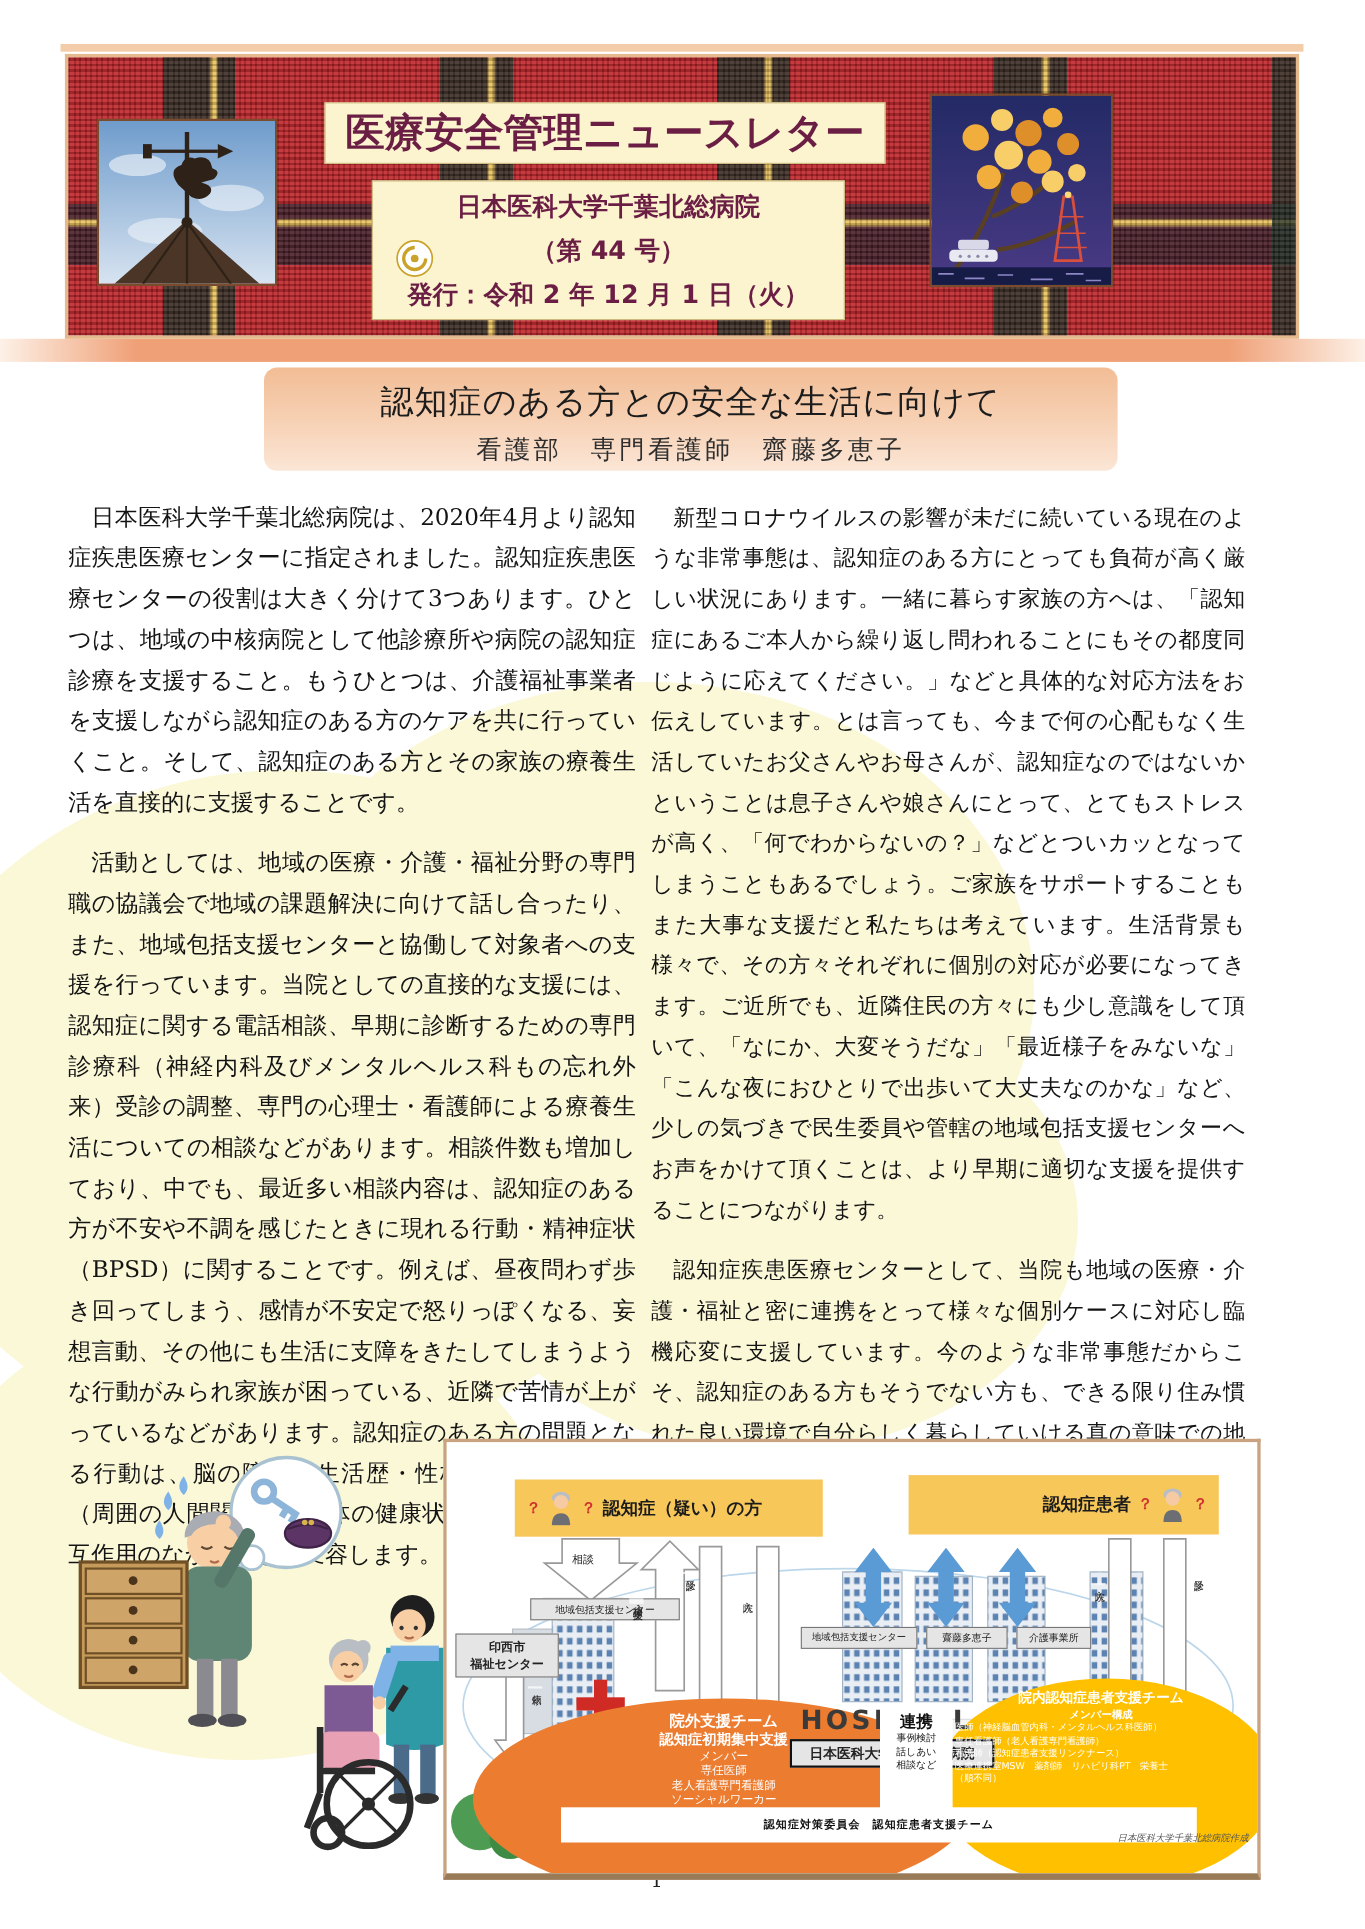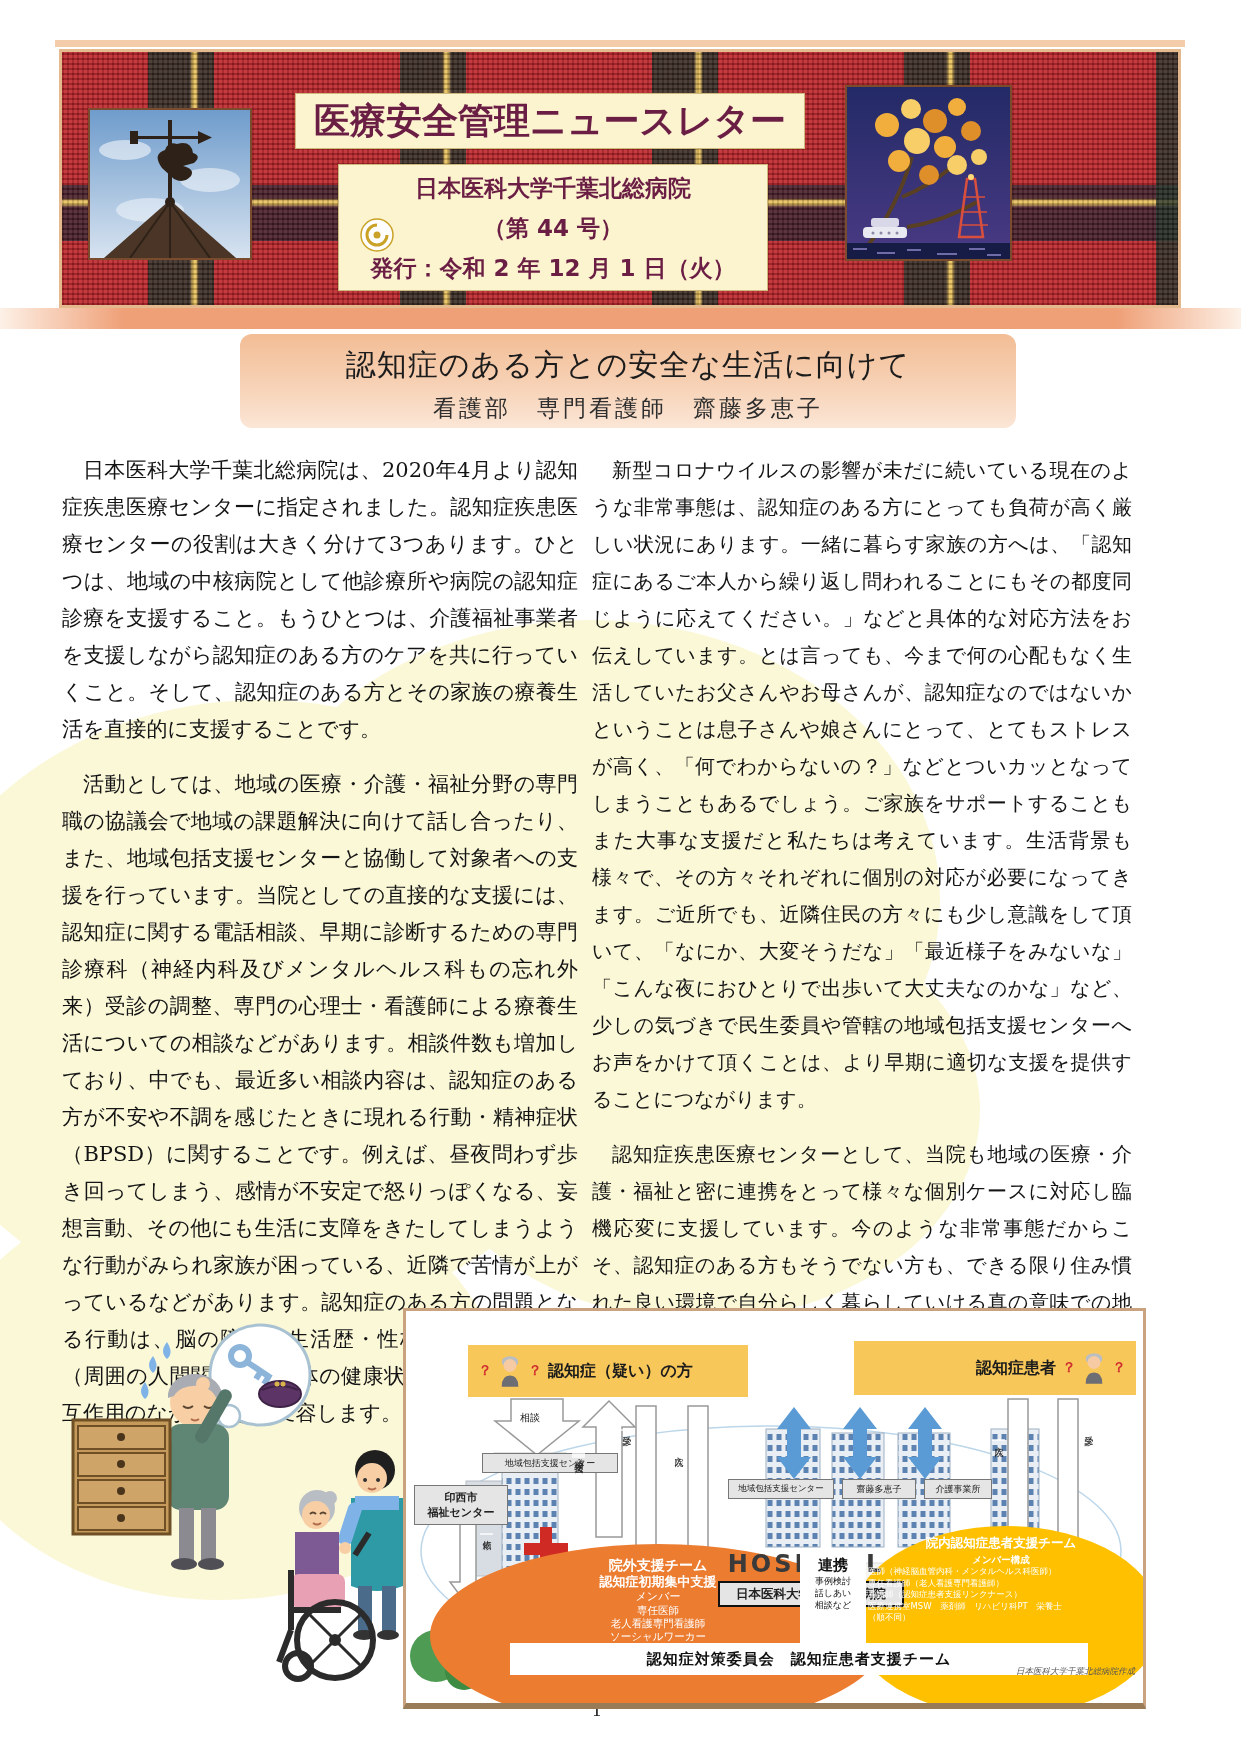--- a/index.html
+++ b/index.html
@@ -53,21 +53,21 @@
   
   .diagram{position:absolute;left:403px;top:1308px;width:737px;height:392px;background:#fff;
     border:3px solid #C9A380;border-bottom:6px solid #9a7b58;z-index:2;overflow:hidden;
     font-family:"DejaVu Sans","Liberation Sans",sans-serif;box-sizing:content-box;}
   .dg-art{position:absolute;left:0;top:0;}
   .dg-title{position:absolute;top:6px;left:0;width:100%;text-align:center;font-weight:bold;
     font-size:15px;color:#111;z-index:2;}
   .dg-banner{position:absolute;background:#F8C75A;display:flex;align-items:center;gap:6px;
     font-weight:bold;font-size:16px;color:#1c1c1c;z-index:2;padding:0 10px;box-sizing:border-box;}
   .dg-banner-left{left:62px;top:34px;width:280px;height:52px;}
-  .dg-banner-right{left:420px;top:30px;width:282px;height:54px;justify-content:flex-end;margin-left:28px;}
+  .dg-banner-right{left:420px;top:30px;width:282px;height:54px;justify-content:flex-end;}
   .qm{color:#d03030;font-weight:bold;font-size:14px;}
   .dg-box{position:absolute;background:#e5e5e5;border:1px solid #777;display:flex;flex-direction:column;
     align-items:center;justify-content:center;z-index:2;text-align:center;color:#222;}
   .lbl-soudan{position:absolute;left:112px;top:100px;font-size:10px;color:#222;z-index:2;
     background:rgba(255,255,255,0.85);padding:0 2px;}
   .vlabel{position:absolute;writing-mode:vertical-rl;text-orientation:upright;font-size:9px;
     letter-spacing:1px;color:#222;z-index:2;background:rgba(255,255,255,0.7);}
   .dg-hospital{position:absolute;left:255px;top:239px;width:290px;text-align:center;z-index:2;
     font-weight:bold;font-size:24px;letter-spacing:3px;color:#3a3a3a;}
   .box-hosp-jp{left:312px;top:270px;width:182px;height:22px;border:2px solid #111;
@@ -80,21 +80,21 @@
   .renkei{position:absolute;left:394px;top:242px;width:66px;height:94px;background:#fff;z-index:3;
     text-align:center;color:#111;}
   .rk-title{font-size:15px;font-weight:bold;line-height:20px;margin-top:2px;}
   .rk-line{font-size:9px;line-height:12px;}
   .team-in{position:absolute;left:462px;top:224px;width:266px;z-index:2;color:#fff;}
   .ti1{font-size:12.5px;font-weight:bold;text-align:center;line-height:16px;}
   .ti2{font-size:9.5px;font-weight:bold;text-align:center;line-height:13px;margin-top:2px;}
   .ti3{font-size:8.5px;line-height:11.5px;}
   .dg-bottomband{position:absolute;left:104px;top:332px;width:578px;height:32px;background:#fff;
     z-index:4;display:flex;align-items:center;justify-content:center;font-weight:bold;
-    font-size:15px;letter-spacing:1px;color:#111;}
+    font-size:10px;letter-spacing:1px;color:#111;}
   .dg-credit{position:absolute;right:8px;top:355px;font-size:8.5px;color:#555;z-index:4;font-style:italic;}
   
   .page-num{position:absolute;top:1700px;left:62px;width:1070px;text-align:center;
     font-size:17px;color:#222;z-index:1;}
 </style>
 </head>
 <body>
 
 <div class="page">
 

